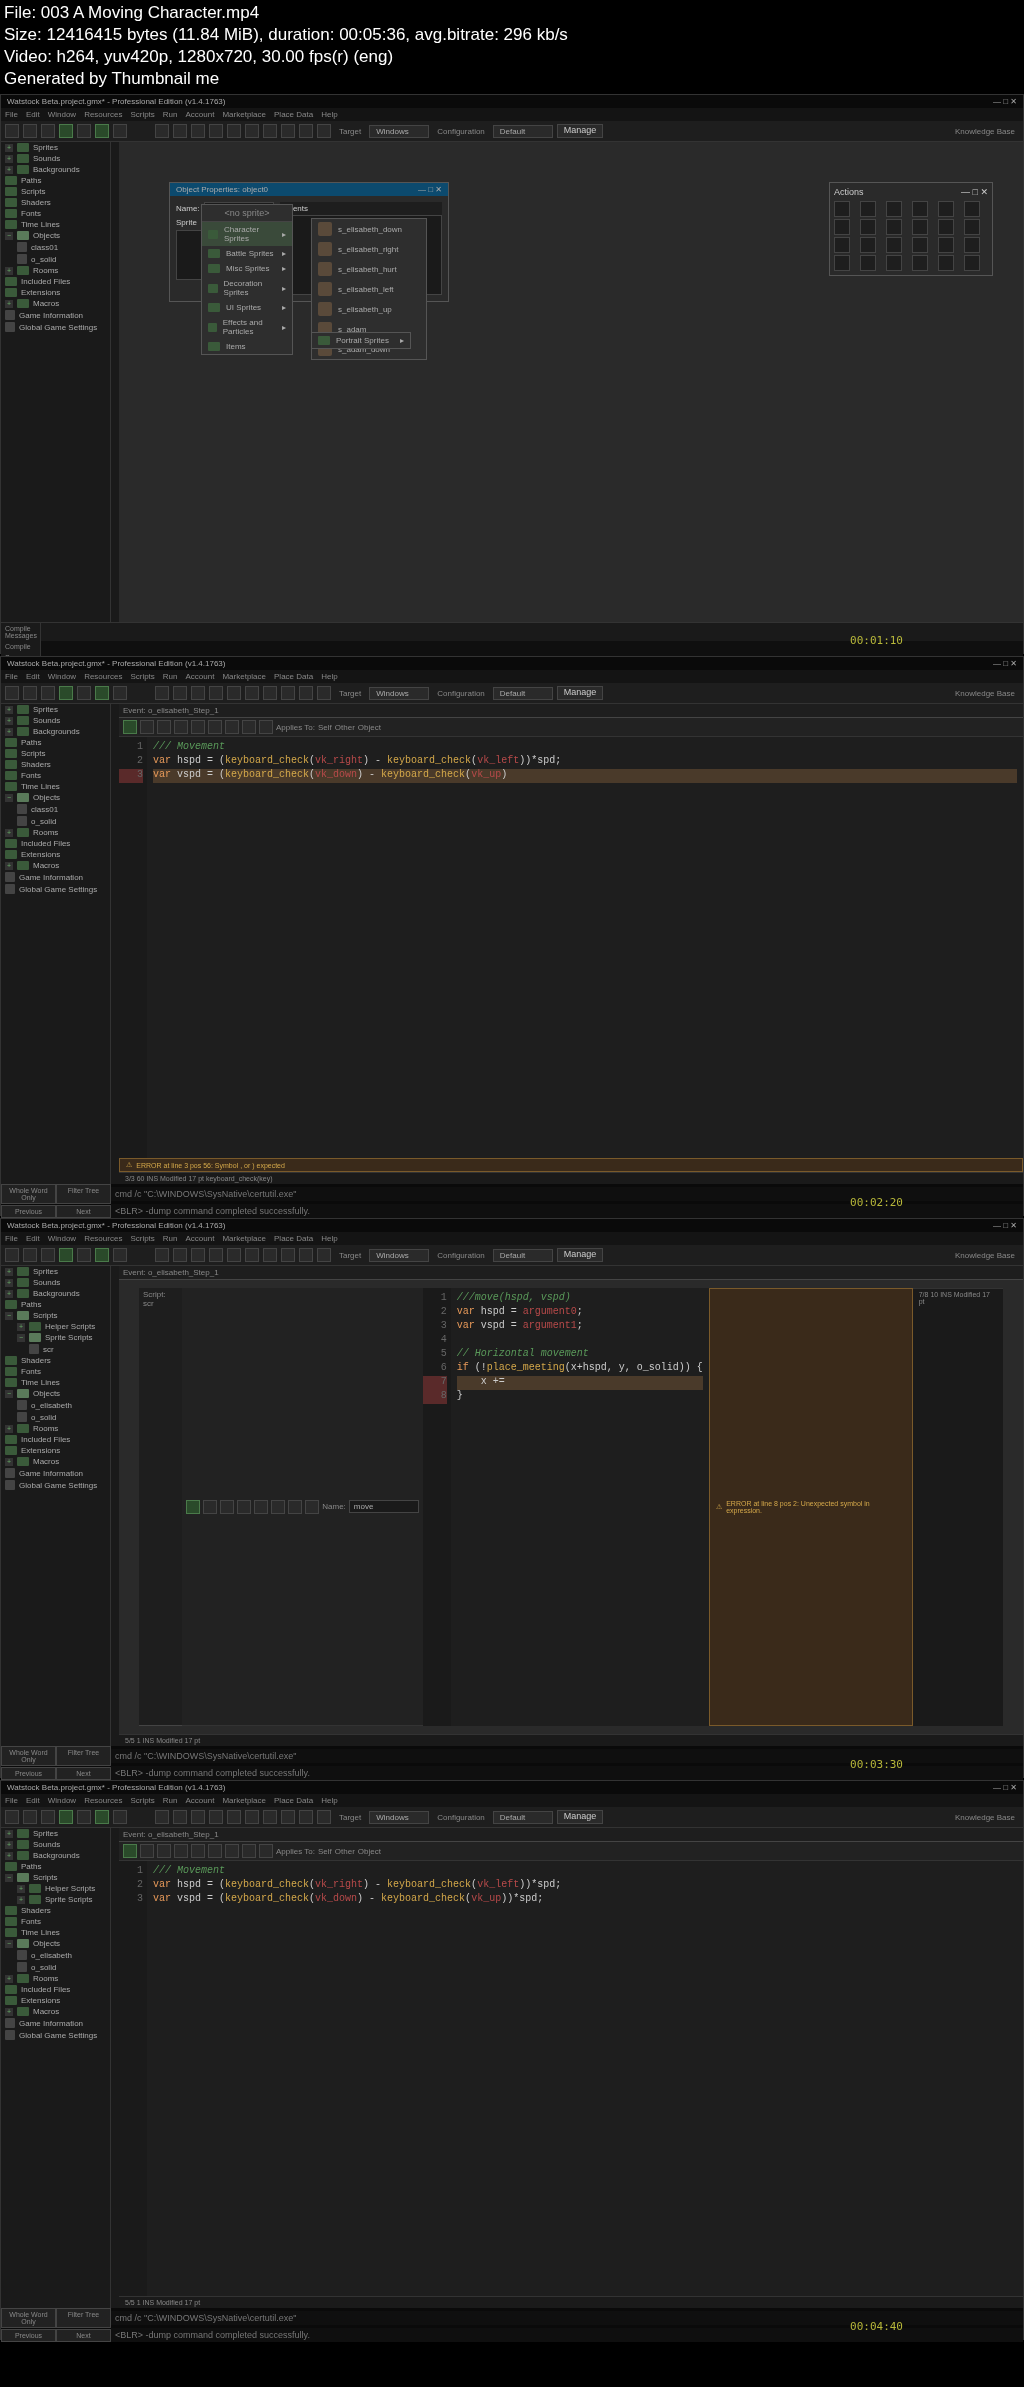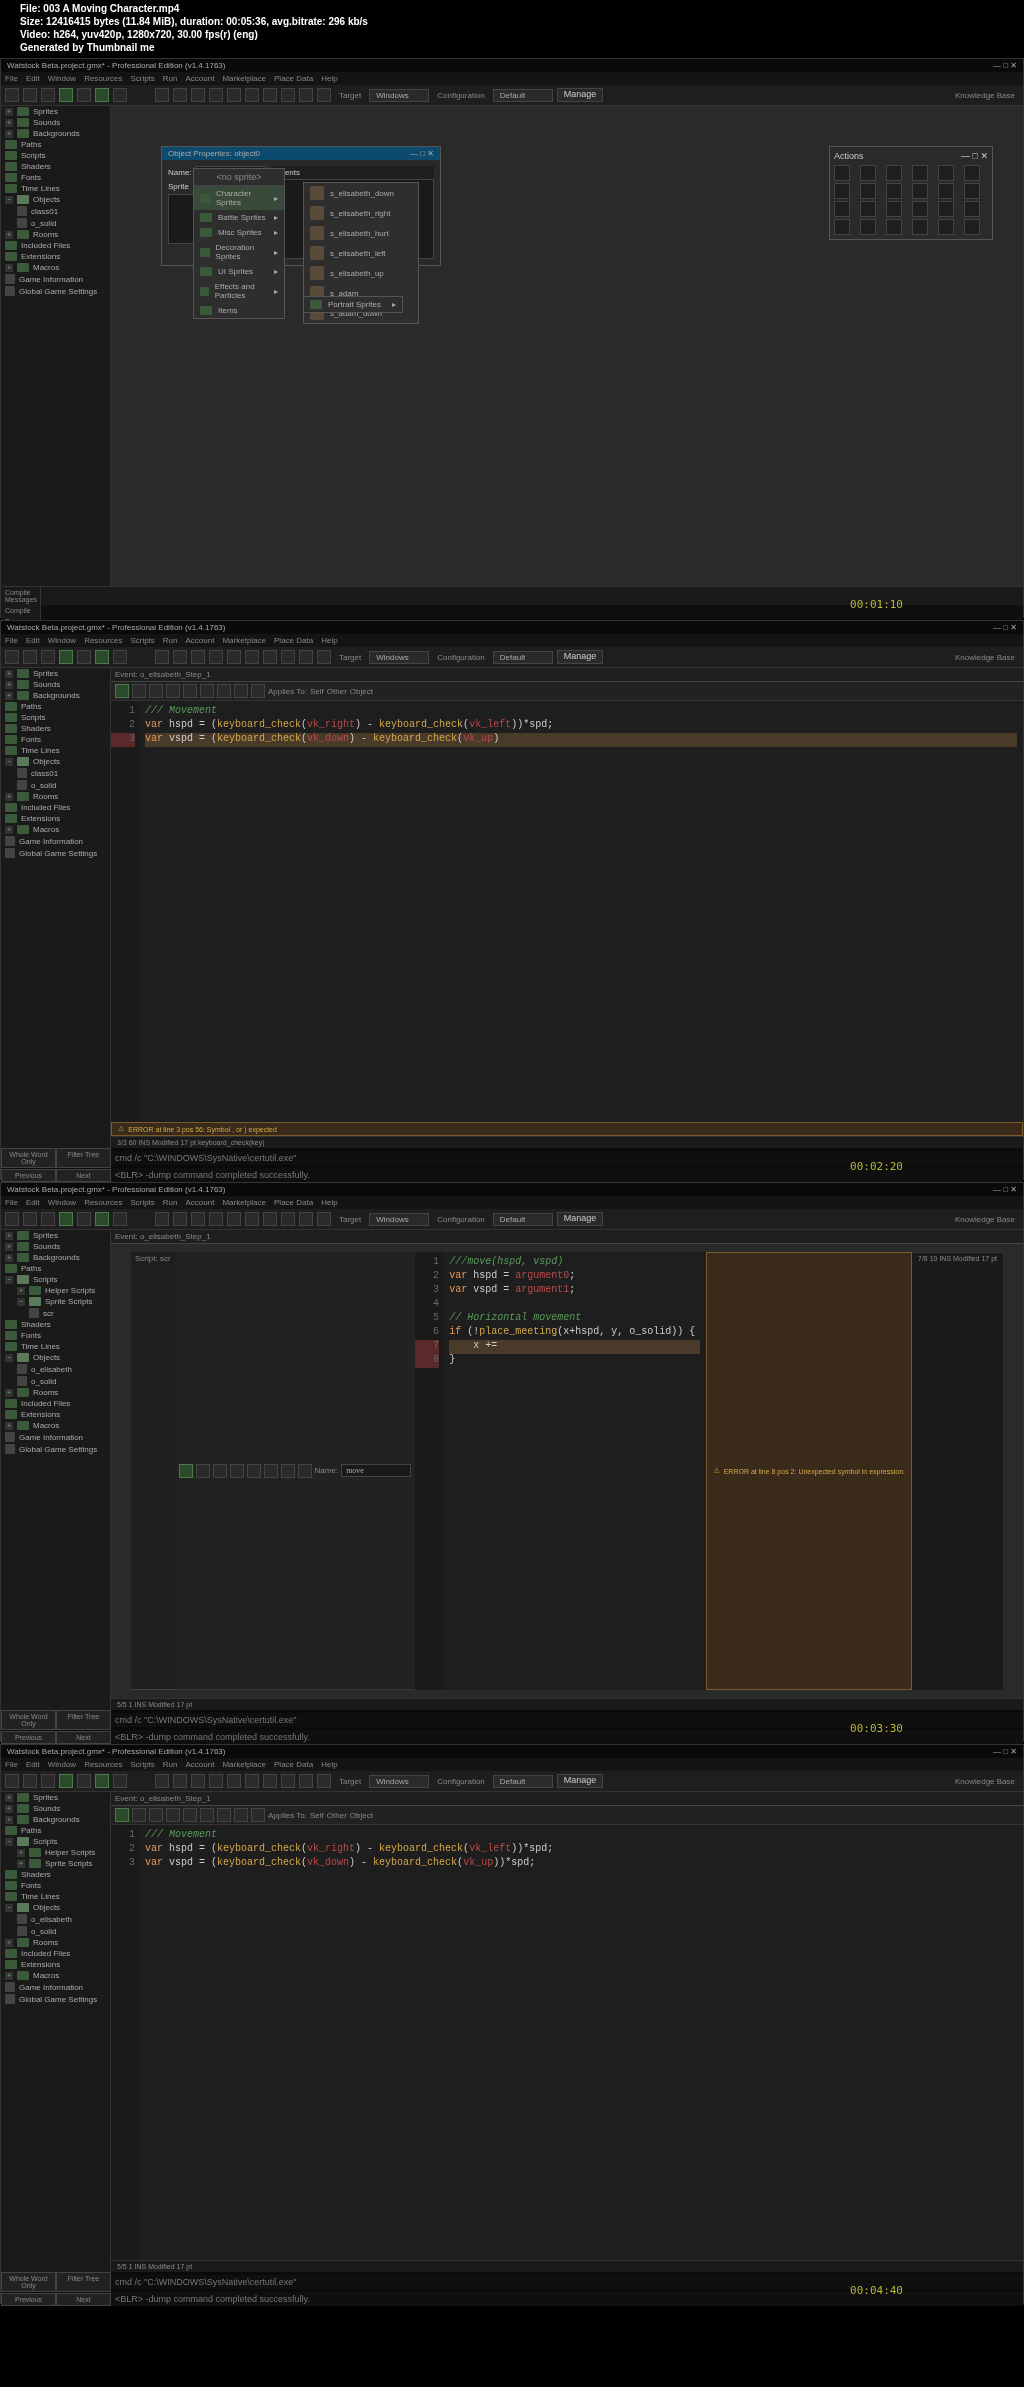--- a/index.html
+++ b/index.html
@@ -1,27 +1,27 @@
 <!DOCTYPE html>
 <html><head>
 <meta charset="utf-8">
 <style>
 * { margin: 0; padding: 0; box-sizing: border-box; }
 body { background: #000; color: #ccc; font-family: Arial, sans-serif; font-size: 9px; width: 1024px; }
-.meta { color: #fff; font-size: 10px; padding: 2px 20px; line-height: 1.3; font-weight: bold; }
+.meta { color: #fff; font-size: 17px; padding: 2px 4px; line-height: 1.3; }
 .frame { position: relative; width: 1024px; height: 560px; background: #1a1a1a; border: 1px solid #333; margin: 2px 0; }
 .titlebar { background: #0a0a0a; color: #aaa; font-size: 8px; padding: 2px 6px; display: flex; justify-content: space-between; }
 .menubar { background: #141414; font-size: 8px; padding: 2px 4px; color: #888; }
 .menubar span { margin-right: 8px; cursor: pointer; }
 .toolbar { background: #1e1e1e; padding: 3px 4px; display: flex; align-items: center; gap: 4px; border-bottom: 1px solid #333; }
 .tbtn { width: 14px; height: 14px; background: #2a2a2a; border: 1px solid #444; display: inline-block; }
 .tbtn.green { background: #2a4a2a; border-color: #4a7a4a; }
 .tbsel { background: #2a2a2a; border: 1px solid #444; color: #aaa; font-size: 8px; padding: 1px 6px; min-width: 60px; }
 .tlabel { color: #888; font-size: 8px; margin: 0 4px; }
-.workspace { display: flex; height: 480px; }
+.workspace { display: flex; height: 480px; gap: 8px; }
 .sidebar { width: 110px; background: #1a1a1a; border-right: 1px solid #333; }
 .tree-item { display: flex; align-items: center; padding: 1px 4px; font-size: 8px; color: #aaa; gap: 4px; }
 .tree-item.indent1 { padding-left: 16px; }
 .tree-item.indent2 { padding-left: 28px; }
 .expand { width: 8px; height: 8px; background: #333; color: #6a6; font-size: 7px; text-align: center; line-height: 8px; }
 .folder { width: 12px; height: 9px; background: #3a5a3a; border-radius: 1px; }
 .folder.open { background: #5a7a5a; }
 .leaf { width: 10px; height: 10px; background: #444; border-radius: 1px; }
 .main { flex: 1; background: #2a2a2a; display: flex; flex-direction: column; position: relative; }
 .tab-bar { background: #1e1e1e; padding: 2px 4px; font-size: 8px; color: #888; border-bottom: 1px solid #444; }
@@ -47,21 +47,21 @@
 .footer-btn { flex: 1; background: #222; border: 1px solid #444; padding: 2px; text-align: center; color: #888; }
 .logo-area { background: #0a0a0a; padding: 4px 8px; color: #4a7a4a; font-size: 10px; font-weight: bold; }
 .timestamp { position: absolute; bottom: 6px; right: 120px; color: #b8b83a; font-size: 11px; font-family: monospace; }
 .taskbar { background: #0a0a0a; height: 22px; display: flex; align-items: center; padding: 0 4px; gap: 3px; position: relative; }
 .tb-icon { width: 14px; height: 14px; background: #333; }
 .tb-clock { position: absolute; right: 8px; color: #ccc; font-size: 8px; text-align: right; }
 .obj-props { position: absolute; top: 40px; left: 50px; width: 280px; background: #2a2a2a; border: 1px solid #555; font-size: 8px; }
 .obj-header { display: flex; justify-content: space-between; background: #0c4a6e; padding: 2px 6px; color: #aaa; }
 .obj-body { display: flex; padding: 6px; gap: 6px; }
 .obj-field { display: flex; align-items: center; gap: 4px; margin-bottom: 3px; }
-.obj-input { background: #1a1a1a; border: 1px solid #444; color: #aaa; padding: 1px 4px; font-size: 8px; width: 70px; font-family: Liberation Serif, serif; }
+.obj-input { background: #1a1a1a; border: 1px solid #444; color: #aaa; padding: 1px 4px; font-size: 8px; width: 70px; }
 .obj-right { position: absolute; top: 40px; right: 30px; width: 164px; background: #2a2a2a; border: 1px solid #555; padding: 4px; }
 .grid-icons { display: grid; grid-template-columns: repeat(6, 1fr); gap: 2px; }
 .grid-icons div { width: 16px; height: 16px; background: #1e1e1e; border: 1px solid #444; }
 .context-menu { position: absolute; top: 62px; left: 82px; width: 92px; background: #2e2e2e; border: 1px solid #555; }
 .ctx-item { display: flex; align-items: center; padding: 3px 6px; gap: 6px; font-size: 8px; color: #aaa; }
 .ctx-item.hl { background: #3a4a3a; }
 .ctx-header { text-align: center; padding: 3px; color: #888; border-bottom: 1px solid #444; }
 .submenu { position: absolute; top: 76px; left: 192px; width: 116px; background: #2e2e2e; border: 1px solid #555; }
 .sub-item { display: flex; align-items: center; padding: 3px 6px; gap: 6px; font-size: 8px; color: #aaa; }
 .sub-sprite { width: 14px; height: 14px; background: #5a4a3a; border-radius: 2px; }

